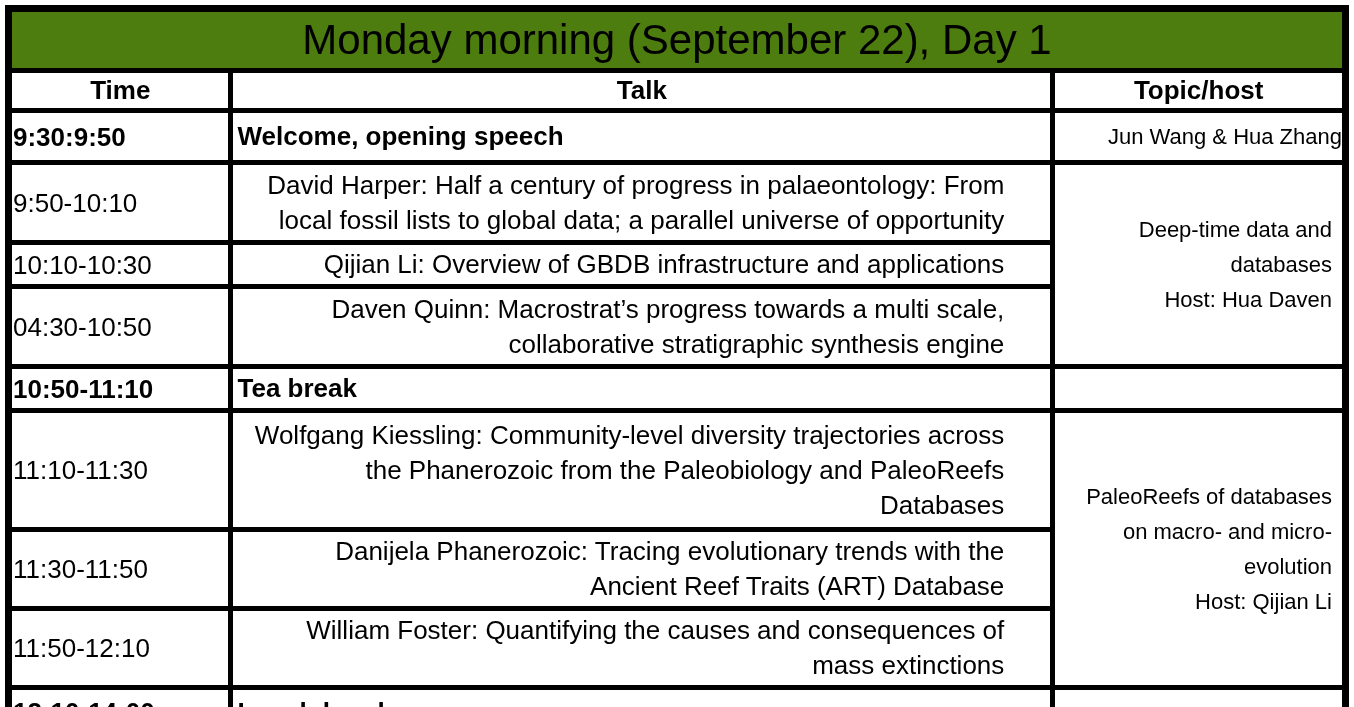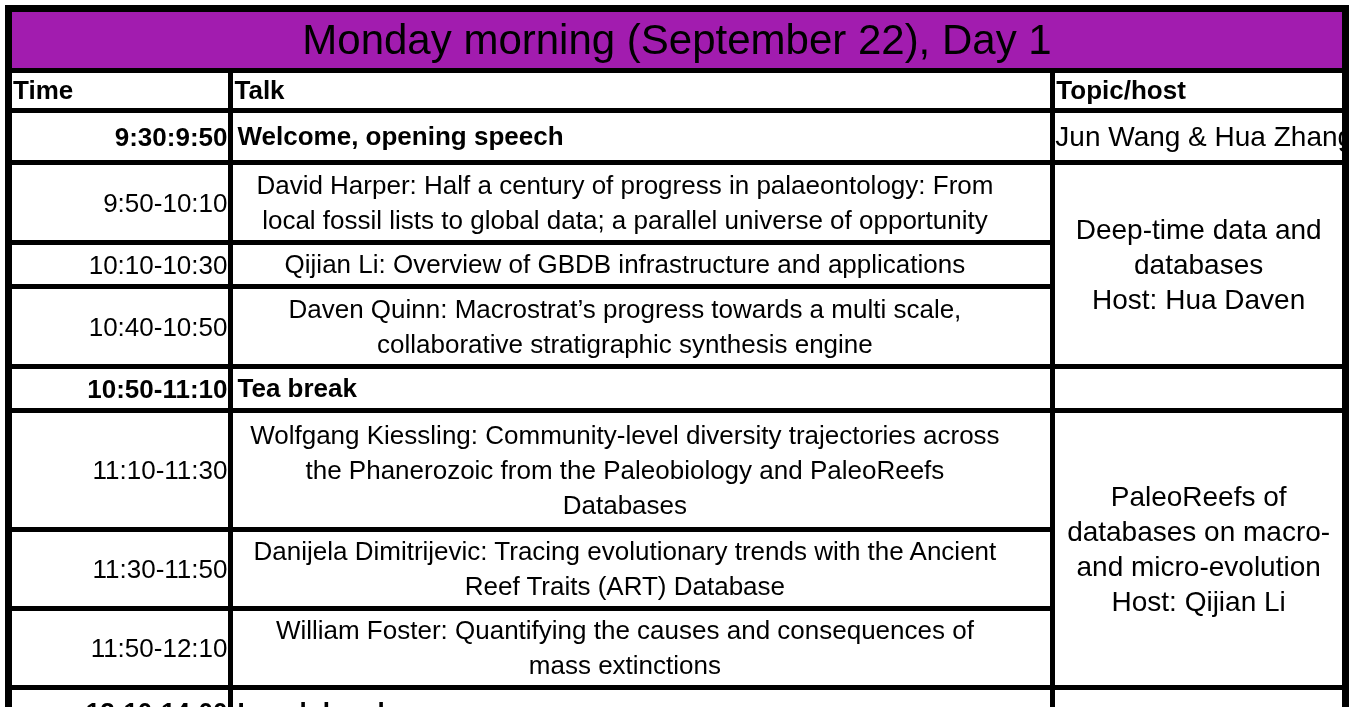--- a/index.html
+++ b/index.html
@@ -21,49 +21,50 @@
   td {
     border: 5px solid #000000;
     vertical-align: middle;
     overflow: hidden;
   }
   col.c-time  { width: 222px; }
   col.c-talk  { width: 820px; }
   col.c-topic { width: 292px; }
 
   .title-cell {
-    background: #a21caf;
+    background: #4d7c0f;
     text-align: center;
     font-size: 42px;
     font-weight: 400;
     letter-spacing: 0px;
   }
   .head {
+    text-align: center;
     font-size: 26px;
     font-weight: bold;
   }
   .time {
-    text-align: right;
+    text-align: left;
     font-size: 26px;
     line-height: 34px;
   }
   .talk {
     font-size: 26px;
     line-height: 35px;
     padding: 2px 46px 2px 12px;
-    text-align: center;
+    text-align: right;
   }
   .talk.center {
     text-align: left;
     padding: 2px 4px;
     font-weight: bold;
   }
   .topic {
-    text-align: center;
-    font-size: 28px;
+    text-align: right;
+    font-size: 22px;
     line-height: 35px;
     padding: 0 10px;
   }
   .topic.nowrap {
     white-space: nowrap;
     padding: 0;
   }
   .bold { font-weight: bold; }
 
   .row-title  td { height: 54px; }
@@ -113,42 +114,42 @@
       <div>Host: Hua Daven</div>
     </td>
   </tr>
 
   <tr class="row-3">
     <td class="time">10:10-10:30</td>
     <td class="talk">Qijian Li: Overview of GBDB infrastructure and applications</td>
   </tr>
 
   <tr class="row-4">
-    <td class="time">10:40-10:50</td>
+    <td class="time">04:30-10:50</td>
     <td class="talk">Daven Quinn: Macrostrat’s progress towards a multi scale, collaborative stratigraphic synthesis engine</td>
   </tr>
 
   <tr class="row-5">
     <td class="time bold">10:50-11:10</td>
     <td class="talk center">Tea break</td>
     <td class="topic"></td>
   </tr>
 
   <tr class="row-6">
     <td class="time">11:10-11:30</td>
     <td class="talk">Wolfgang Kiessling: Community-level diversity trajectories across the Phanerozoic from the Paleobiology and PaleoReefs Databases</td>
     <td class="topic" rowspan="3">
       <div>PaleoReefs of databases on macro- and micro-evolution</div>
       <div>Host: Qijian Li</div>
     </td>
   </tr>
 
   <tr class="row-7">
     <td class="time">11:30-11:50</td>
-    <td class="talk">Danijela Dimitrijevic: Tracing evolutionary trends with the Ancient Reef Traits (ART) Database</td>
+    <td class="talk">Danijela Phanerozoic: Tracing evolutionary trends with the Ancient Reef Traits (ART) Database</td>
   </tr>
 
   <tr class="row-8">
     <td class="time">11:50-12:10</td>
     <td class="talk">William Foster: Quantifying the causes and consequences of mass extinctions</td>
   </tr>
 
   <tr class="row-9">
     <td class="time bold">12:10-14:00</td>
     <td class="talk center">Lunch break</td>

